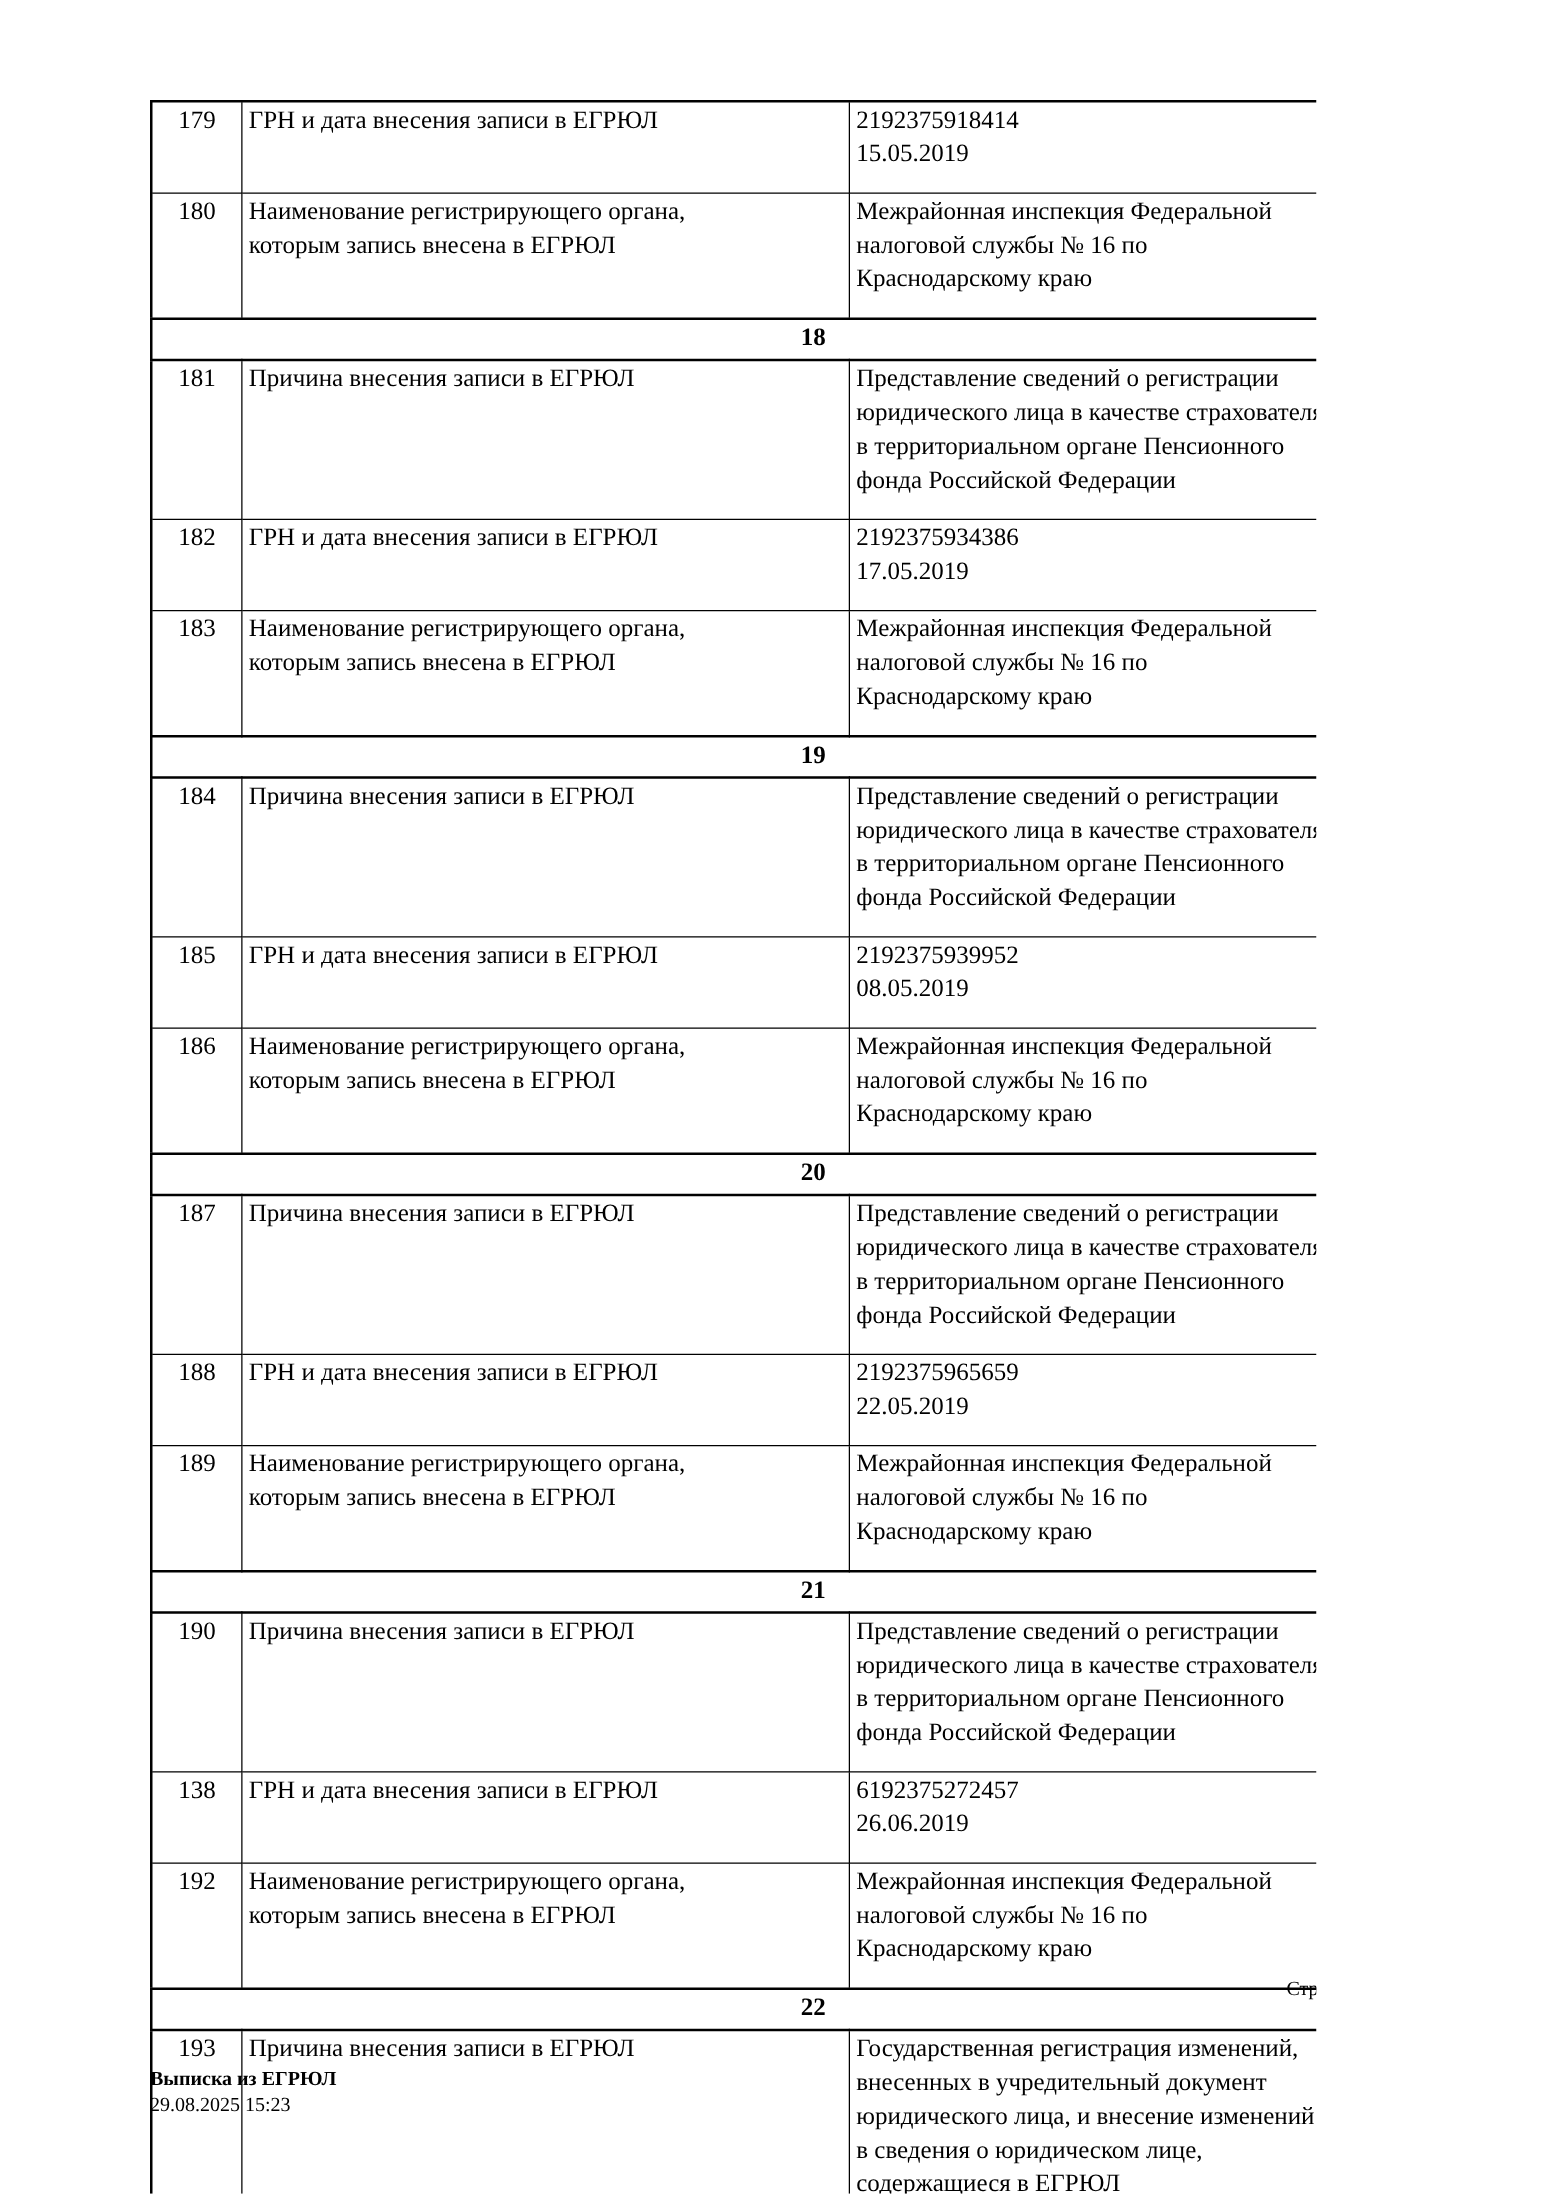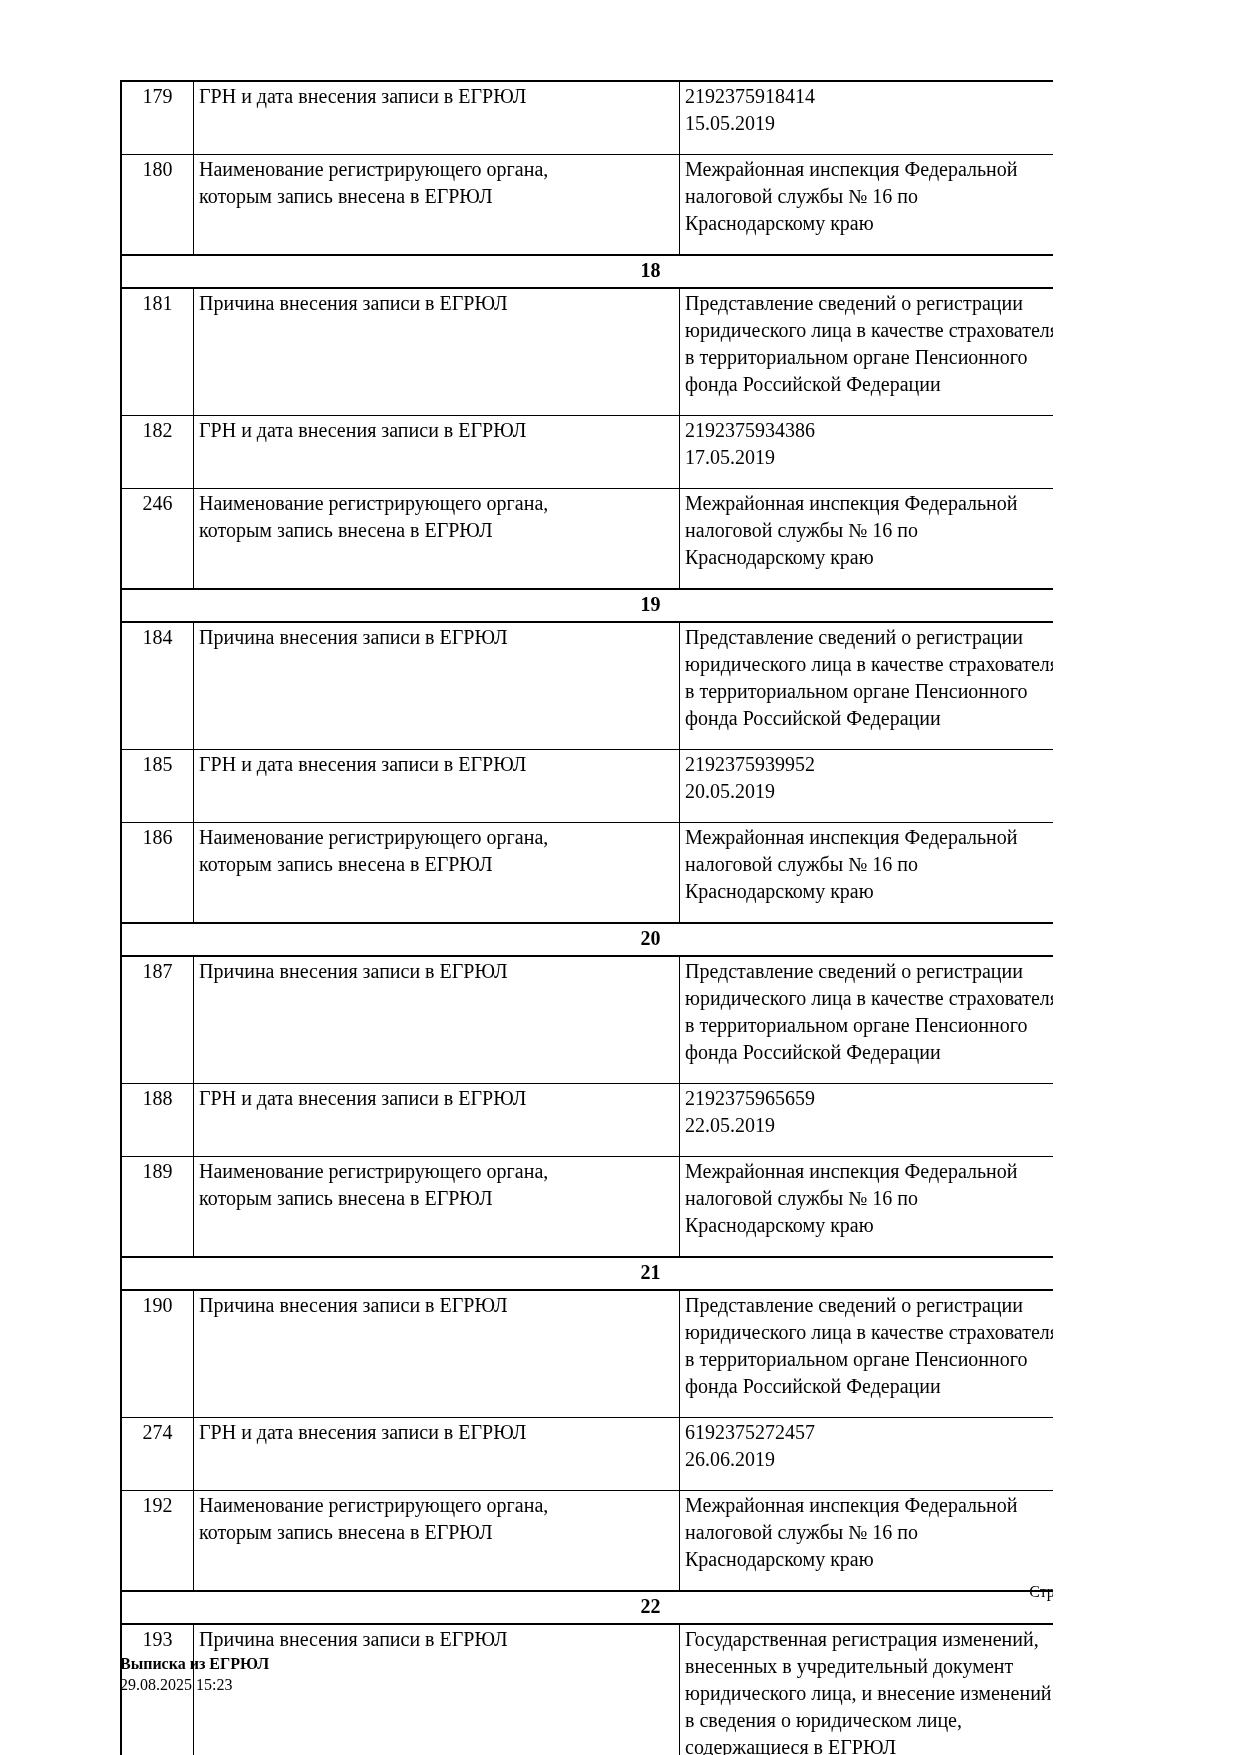--- a/index.html
+++ b/index.html
@@ -106,21 +106,21 @@
     </tr>
 
     <tr class="data-row">
       <td class="col-num">182</td>
       <td class="col-label">ГРН и дата внесения записи в ЕГРЮЛ</td>
       <td class="col-value">2192375934386
 17.05.2019</td>
     </tr>
 
     <tr class="data-row">
-      <td class="col-num">246</td>
+      <td class="col-num">183</td>
       <td class="col-label">Наименование регистрирующего органа,
 которым запись внесена в ЕГРЮЛ</td>
       <td class="col-value">Межрайонная инспекция Федеральной
 налоговой службы № 16 по
 Краснодарскому краю</td>
     </tr>
 
     <tr class="section-row">
       <td colspan="3">19</td>
     </tr>
@@ -131,21 +131,21 @@
       <td class="col-value">Представление сведений о регистрации
 юридического лица в качестве страхователя
 в территориальном органе Пенсионного
 фонда Российской Федерации</td>
     </tr>
 
     <tr class="data-row">
       <td class="col-num">185</td>
       <td class="col-label">ГРН и дата внесения записи в ЕГРЮЛ</td>
       <td class="col-value">2192375939952
-20.05.2019</td>
+08.05.2019</td>
     </tr>
 
     <tr class="data-row">
       <td class="col-num">186</td>
       <td class="col-label">Наименование регистрирующего органа,
 которым запись внесена в ЕГРЮЛ</td>
       <td class="col-value">Межрайонная инспекция Федеральной
 налоговой службы № 16 по
 Краснодарскому краю</td>
     </tr>
@@ -186,21 +186,21 @@
     <tr class="data-row">
       <td class="col-num">190</td>
       <td class="col-label">Причина внесения записи в ЕГРЮЛ</td>
       <td class="col-value">Представление сведений о регистрации
 юридического лица в качестве страхователя
 в территориальном органе Пенсионного
 фонда Российской Федерации</td>
     </tr>
 
     <tr class="data-row">
-      <td class="col-num">274</td>
+      <td class="col-num">138</td>
       <td class="col-label">ГРН и дата внесения записи в ЕГРЮЛ</td>
       <td class="col-value">6192375272457
 26.06.2019</td>
     </tr>
 
     <tr class="data-row">
       <td class="col-num">192</td>
       <td class="col-label">Наименование регистрирующего органа,
 которым запись внесена в ЕГРЮЛ</td>
       <td class="col-value">Межрайонная инспекция Федеральной

